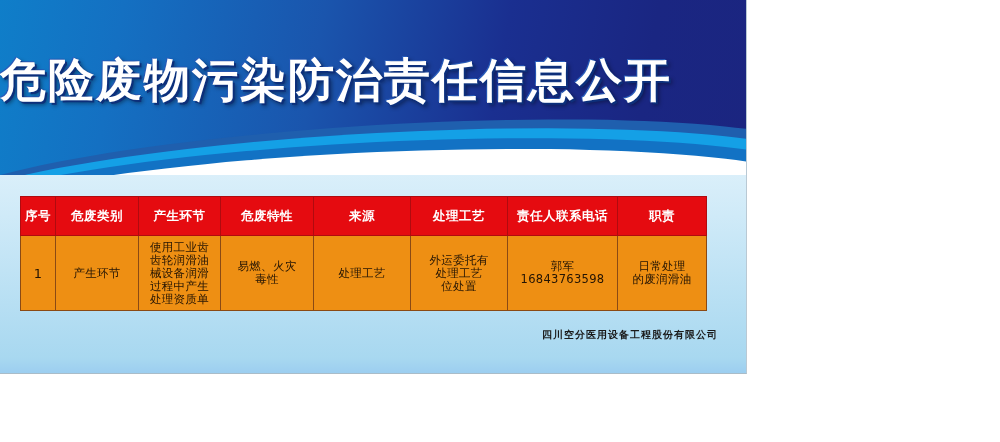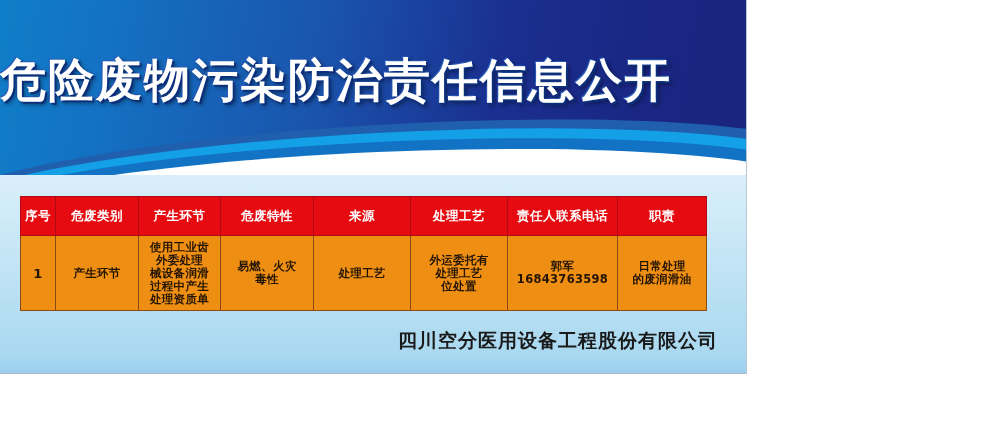--- a/index.html
+++ b/index.html
@@ -44,31 +44,31 @@
     text-align:center;vertical-align:middle;
     font-family:"DejaVu Sans","Liberation Sans",sans-serif;
   }
   #table thead th{
     background:#e50b10;color:#ffffff;
     font-size:12.5px;font-weight:bold;height:34px;padding:2px 1px;
     letter-spacing:.5px;border-color:#b00b0f;
   }
   #table tbody td{
     background:#ee8f13;color:#231404;
-    font-size:11.5px;font-weight:bold;height:68px;padding:3px 2px;line-height:13px;
+    font-size:11.5px;font-weight:normal;height:68px;padding:3px 2px;line-height:13px;
     letter-spacing:.3px;
     margin-top:30px;
   }
   #table tbody td.num{font-size:13px;}
   .cellline{display:block;}
 
   
   #footer{
     position:absolute;left:0;top:328px;width:718px;text-align:right;
-    font-size:19px;font-weight:bold;color:#1a1a1a;letter-spacing:1px;
+    font-size:10px;font-weight:bold;color:#1a1a1a;letter-spacing:1px;
     font-family:"DejaVu Sans","Liberation Sans",sans-serif;
   }
 </style>
 </head>
 <body>
 
 <div id="poster">
 
   <div id="banner">
     <div class="sky"></div>
@@ -101,21 +101,21 @@
         <th>责任人联系电话</th>
         <th>职责</th>
       </tr>
     </thead>
     <tbody>
       <tr>
         <td class="num">1</td>
         <td>产生环节</td>
         <td>
           <span class="cellline">使用工业齿</span>
-          <span class="cellline">外委处理</span>
+          <span class="cellline">齿轮润滑油</span>
           <span class="cellline">械设备润滑</span>
           <span class="cellline">过程中产生</span>
           <span class="cellline">处理资质单</span>
         </td>
         <td>
           <span class="cellline">易燃、火灾</span>
           <span class="cellline">毒性</span>
         </td>
         <td>处理工艺</td>
         <td>

